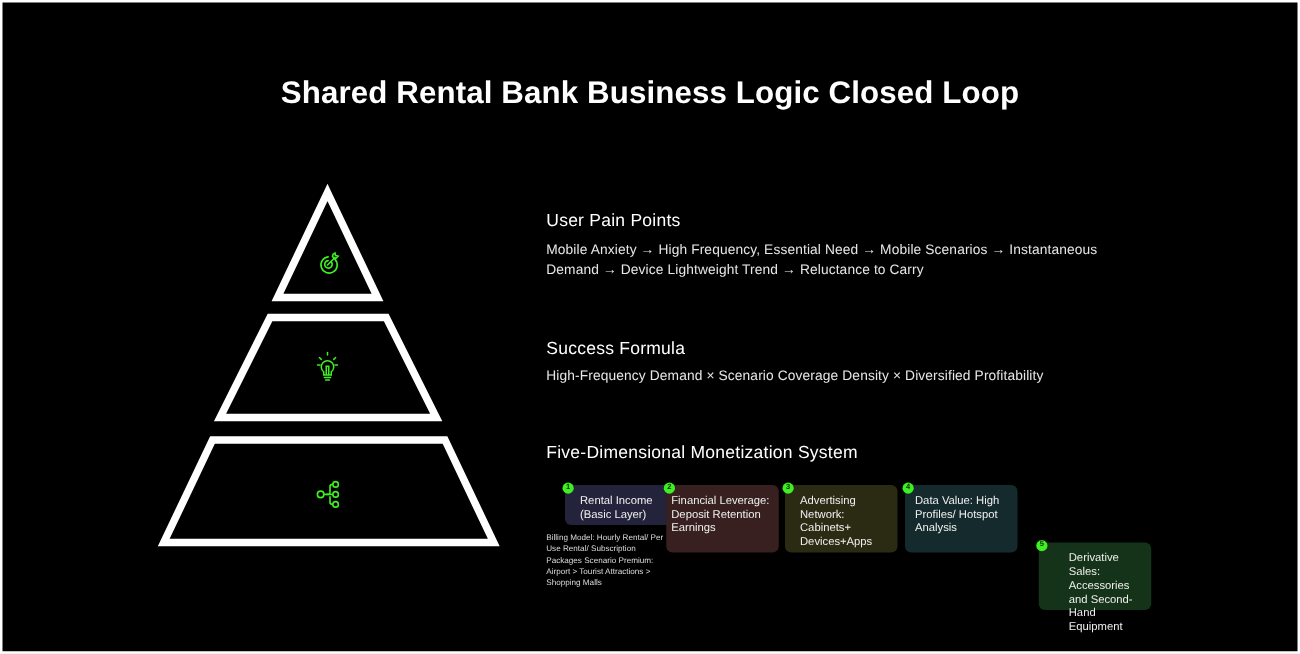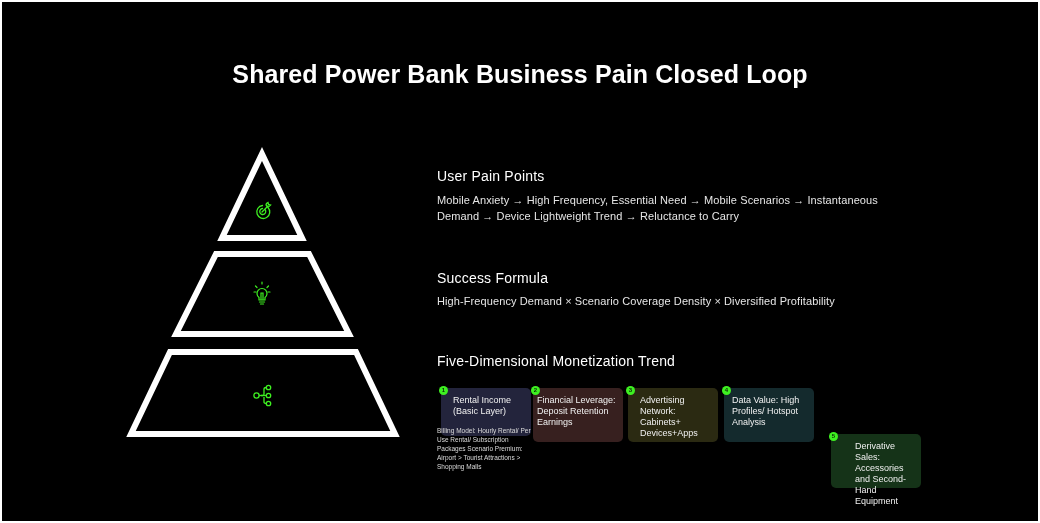--- a/index.html
+++ b/index.html
@@ -12,33 +12,33 @@
   .sec-title { font-size: 14px; font-weight: 400; letter-spacing: 0.2px; }
   .sec-body { font-size: 11px; line-height: 16px; color: #e6e6e6; margin-top: 8px; letter-spacing: 0.1px; }
   #sec1 { top: 168px; width: 480px; }
   #sec2 { top: 270px; width: 480px; }
   #sec3 { top: 353px; width: 480px; }
   #sec2 .sec-body { margin-top: 7px; }
   .cards { position: absolute; left: 437px; top: 388px; width: 480px; height: 60px; }
   .card { position: absolute; top: 0; width: 90px; height: 54px; border-radius: 5px; box-sizing: border-box; padding: 7px 6px 0 12px; color: #f0f0f0; font-size: 9px; line-height: 11px; }
   .card .badge { position: absolute; left: -2px; top: -2px; width: 9px; height: 9px; border-radius: 50%; background: #3ef021; color: #0b2a06; font-size: 6px; line-height: 9px; text-align: center; font-weight: 700; }
   .card-text { display: block; }
-  #card0 { left: 4px; height: 48px; background: #23243c; padding-left: 12px; }
+  #card0 { left: 15px; height: 32px; background: #23243c; padding-left: 12px; }
   #card1 { left: 96px; background: #37201f; padding-left: 4px; }
   #card2 { left: 191px; background: #2b2a12; }
   #card3 { left: 287px; background: #142a2d; padding-left: 8px; }
   #card4 { left: 394px; background: #153318; padding-left: 24px; margin-top: 46px; }
   .card-note { position: absolute; left: 437px; top: 426px; width: 100px; font-size: 6.5px; line-height: 9px; color: #dcdcdc; }
 </style>
 </head>
 <body>
 
 <div class="frame"></div>
 
-<div class="title">Shared Power Bank Business Pain Closed Loop</div>
+<div class="title">Shared Rental Bank Business Logic Closed Loop</div>
 
 <svg class="pyramid" viewBox="0 0 1040 523" width="1040" height="523">
   <g class="tier">
     <polygon points="262,154 302,238 222,238" fill="none" stroke="#ffffff" stroke-width="6" stroke-linejoin="miter"></polygon>
   </g>
   <g class="tier">
     <polygon points="216,254 309,254 349,334 176,334" fill="none" stroke="#ffffff" stroke-width="6"></polygon>
   </g>
   <g class="tier">
     <polygon points="170,352 356,352 395,434 131,434" fill="none" stroke="#ffffff" stroke-width="6"></polygon>
@@ -78,21 +78,21 @@
   <div class="sec-title">User Pain Points</div>
   <div class="sec-body">Mobile Anxiety → High Frequency, Essential Need → Mobile Scenarios → Instantaneous Demand → Device Lightweight Trend → Reluctance to Carry</div>
 </div>
 
 <div class="section" id="sec2">
   <div class="sec-title">Success Formula</div>
   <div class="sec-body">High-Frequency Demand × Scenario Coverage Density × Diversified Profitability</div>
 </div>
 
 <div class="section" id="sec3">
-  <div class="sec-title">Five-Dimensional Monetization Trend</div>
+  <div class="sec-title">Five-Dimensional Monetization System</div>
 </div>
 
 <div class="cards">
   <div class="card" id="card0" style="background: rgb(35, 36, 60);">
     <span class="badge">1</span>
     <span class="card-text">Rental Income (Basic Layer)</span>
   </div>
   <div class="card" id="card1" style="background: rgb(55, 32, 31);">
     <span class="badge">2</span>
     <span class="card-text">Financial Leverage: Deposit Retention Earnings</span>

